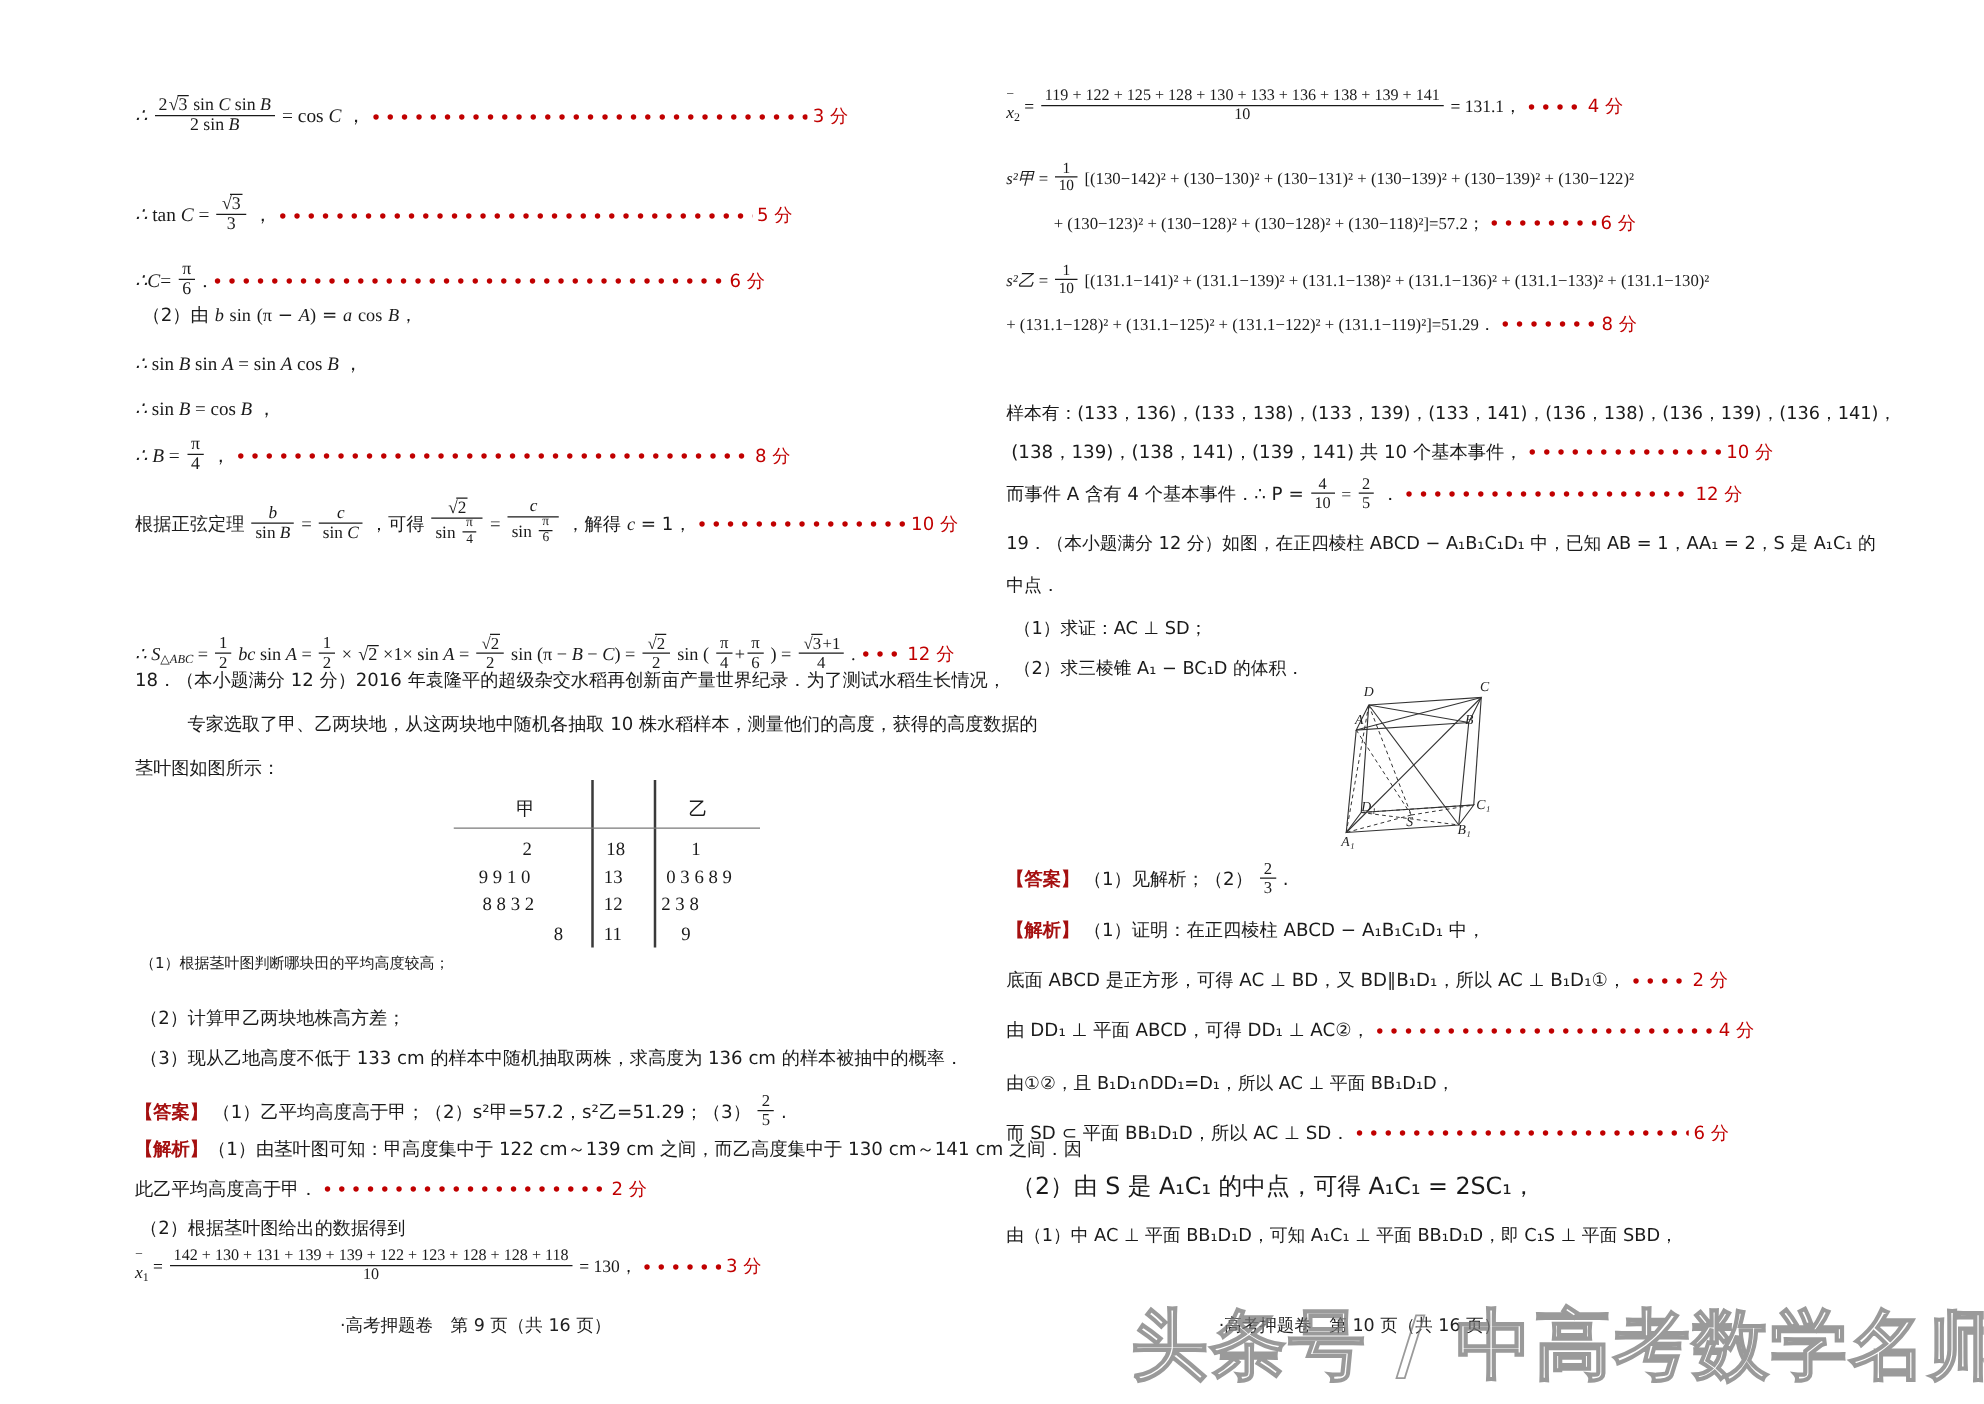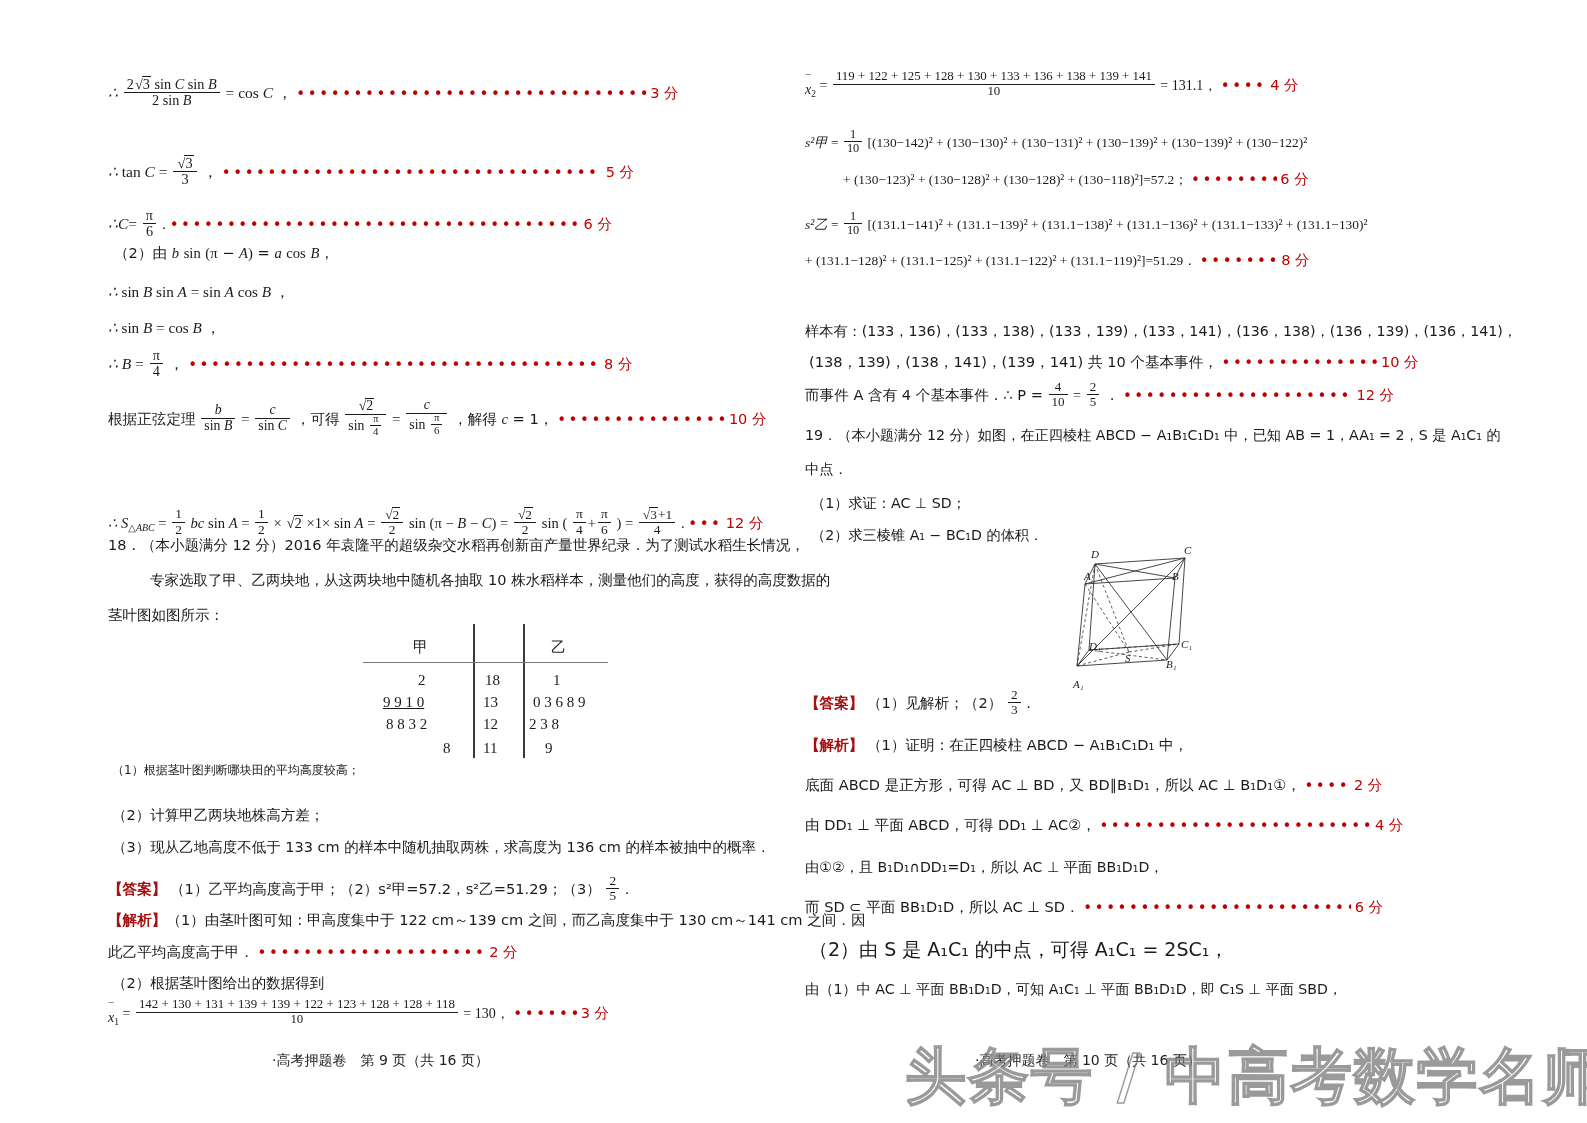--- a/index.html
+++ b/index.html
@@ -179,21 +179,21 @@
       <div class="sl-v" style="left:160px; top:4px;  height:134px;"></div>
       <div class="sl-h" style="left:0px;   top:42px; width:245px;"></div>
 
       <div class="sl-hd" style="left:50px; top:18px;">甲</div>
       <div class="sl-hd" style="left:188px; top:18px;">乙</div>
 
       <div class="sl-cell" style="left:55px;  top:52px;">2</div>
       <div class="sl-cell" style="left:122px; top:52px;">18</div>
       <div class="sl-cell" style="left:190px; top:52px;">1</div>
 
-      <div class="sl-cell" style="left:20px;  top:74px;text-decoration:underline;">9 9 1 0</div>
+      <div class="sl-cell" style="left:20px;  top:74px;">9 9 1 0</div>
       <div class="sl-cell" style="left:120px; top:74px;">13</div>
       <div class="sl-cell" style="left:170px; top:74px;">0 3 6 8 9</div>
 
       <div class="sl-cell" style="left:23px;  top:96px;">8 8 3 2</div>
       <div class="sl-cell" style="left:120px; top:96px;">12</div>
       <div class="sl-cell" style="left:166px; top:96px;">2 3 8</div>
 
       <div class="sl-cell" style="left:80px;  top:120px;">8</div>
       <div class="sl-cell" style="left:120px; top:120px;">11</div>
       <div class="sl-cell" style="left:182px; top:120px;">9</div>
@@ -344,21 +344,21 @@
           <line x1="62" y1="112" x2="112" y2="104"></line>
           <line x1="62" y1="112" x2="10" y2="126"></line>
         </g>
       </svg>
       <div class="fig-lbl" style="left:24px;  top:8px;">D</div>
       <div class="fig-lbl" style="left:117px; top:4px;">C</div>
       <div class="fig-lbl" style="left:17px;  top:30px;">A</div>
       <div class="fig-lbl" style="left:105px; top:30px;">B</div>
       <div class="fig-lbl" style="left:22px;  top:100px;">D₁</div>
       <div class="fig-lbl" style="left:114px; top:98px;">C₁</div>
-      <div class="fig-lbl" style="left:6px;   top:138px;">A₁</div>
+      <div class="fig-lbl" style="left:6px;   top:128px;">A₁</div>
       <div class="fig-lbl" style="left:99px;  top:118px;">B₁</div>
       <div class="fig-lbl" style="left:58px;  top:112px;">S</div>
     </div>
 
     <div class="line" style="top:690px; left:0; font-size:14.5px;">
       <span class="tagred">【答案】</span>
       <span class="cn">（1）见解析；（2）</span>
       <span class="frac">
         <span class="num">2</span>
         <span class="den">3</span>

